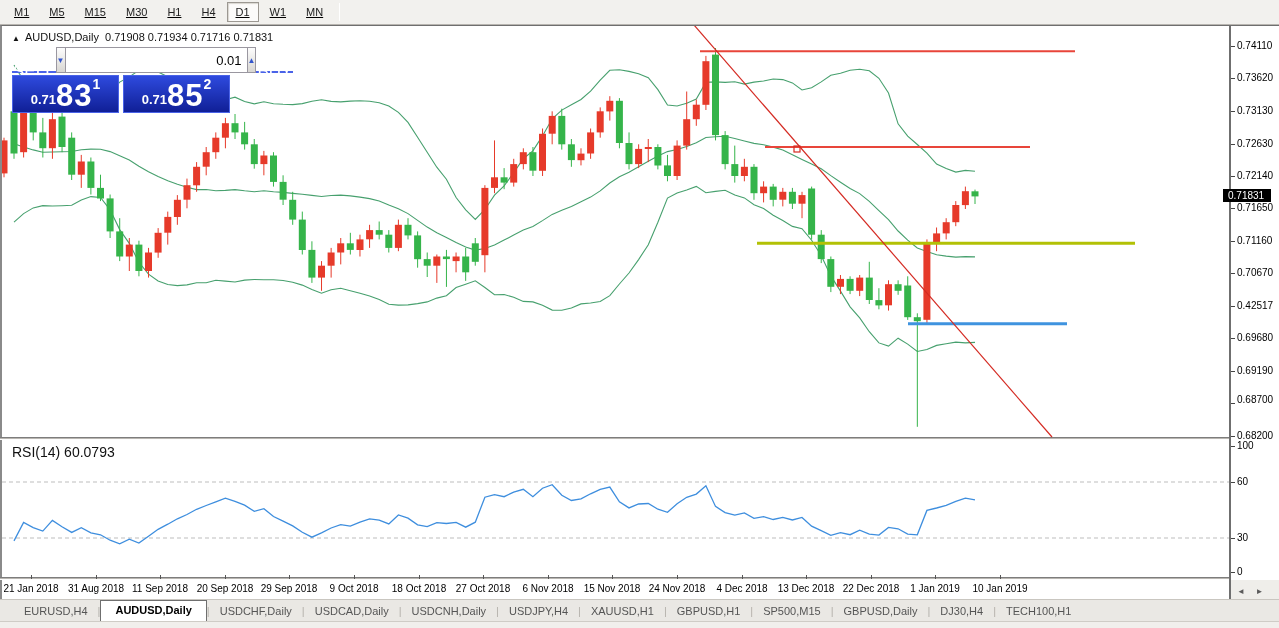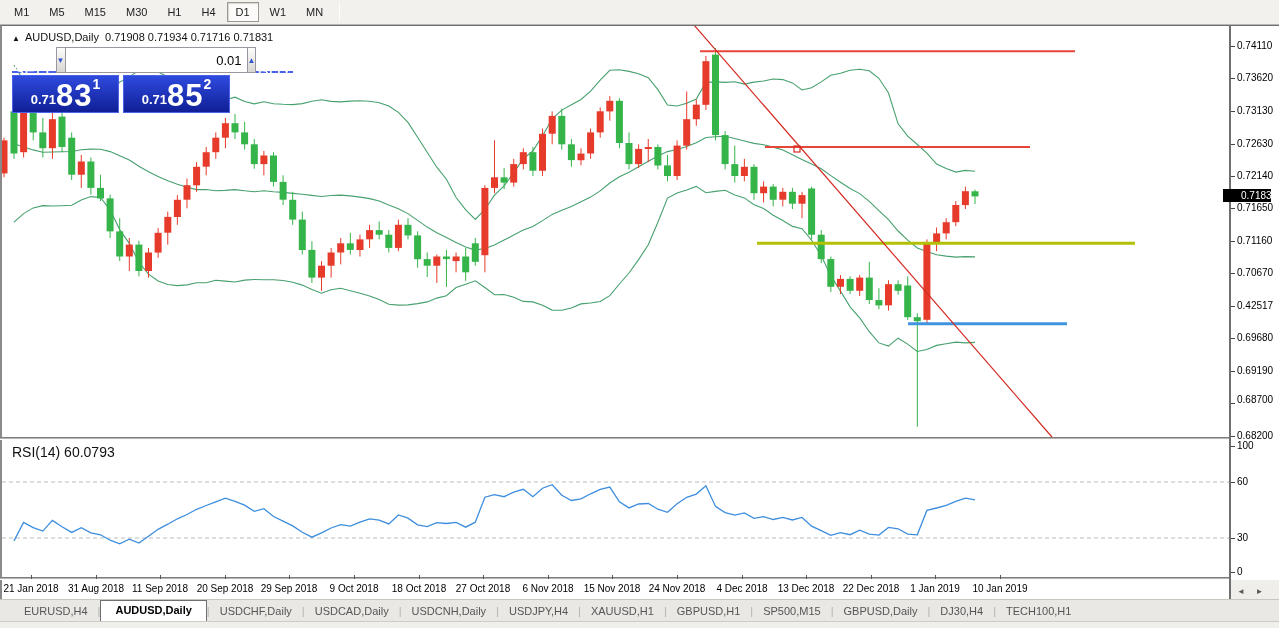--- a/index.html
+++ b/index.html
@@ -30,21 +30,21 @@
   .chart-title { position:absolute; left:12px; top:31px; font-size:11px; color:#111; z-index:30;text-align:right; }
   .chart-title .tri { font-size:8px; margin-right:5px; }
   .rsi-label { position:absolute; left:12px; top:444px; font-size:14px; color:#111; z-index:30; }
 
   svg.layer { position:absolute; left:0; top:25px; z-index:5; }
 
   
   .plabel { position:absolute; left:1237px; font-size:10px; color:#000; z-index:10; }
   .ptick  { position:absolute; left:1231px; width:4px; height:1px; background:#444; z-index:10; }
   .ptag   { position:absolute; left:1223px; width:48px; background:#000; color:#fff;
-            font-size:10px; padding:1px 0 1px 18px; z-index:12; }
+            font-size:10px; padding:1px 0 1px 5px; z-index:12; }
   .dlabel { position:absolute; top:583px; font-size:10px; color:#000; white-space:nowrap; z-index:10; }
   .dtick  { position:absolute; top:575px; width:1px; height:4px; background:#555; z-index:10; }
 
   
   .tpanel { position:absolute; left:12px; top:47px; width:218px; z-index:40; }
   .tp-row1 { display:flex; height:26px; }
   .tp-btn { width:50px; background:linear-gradient(#3558e8,#1c35c4); color:#fff; font-size:17px;
             display:flex; align-items:center; justify-content:center; border:1px solid #4a63e8; cursor:default;margin-top:24px; }
   .tp-spin { width:20px; background:linear-gradient(#fdfdfd,#d8d6d2); border:1px solid #9a97a0;
              color:#3355cc; font-size:8px; display:flex; align-items:center; justify-content:center; cursor:default; }
@@ -69,21 +69,21 @@
   .tab-sep { color:#b4b1ab; font-size:11px; padding-bottom:4px; }
   .bottom-strip { position:absolute; left:0; top:621px; width:1279px; height:7px;
                   background:#f1efec; border-top:1px solid #cfccc6; }
 </style>
 </head>
 <body>
 
 <div id="stage">
 
   <div class="toolbar">
-    <div id="tfButtons" style="display:flex;align-items:center;margin-left:4px;">
+    <div id="tfButtons" style="display:flex;align-items:center;margin-left:4px;text-decoration:underline;">
         <div class="tf-btn">M1</div>
         <div class="tf-btn">M5</div>
         <div class="tf-btn">M15</div>
         <div class="tf-btn">M30</div>
         <div class="tf-btn">H1</div>
         <div class="tf-btn">H4</div>
         <div class="tf-btn active">D1</div>
         <div class="tf-btn">W1</div>
         <div class="tf-btn">MN</div>
       </div>

